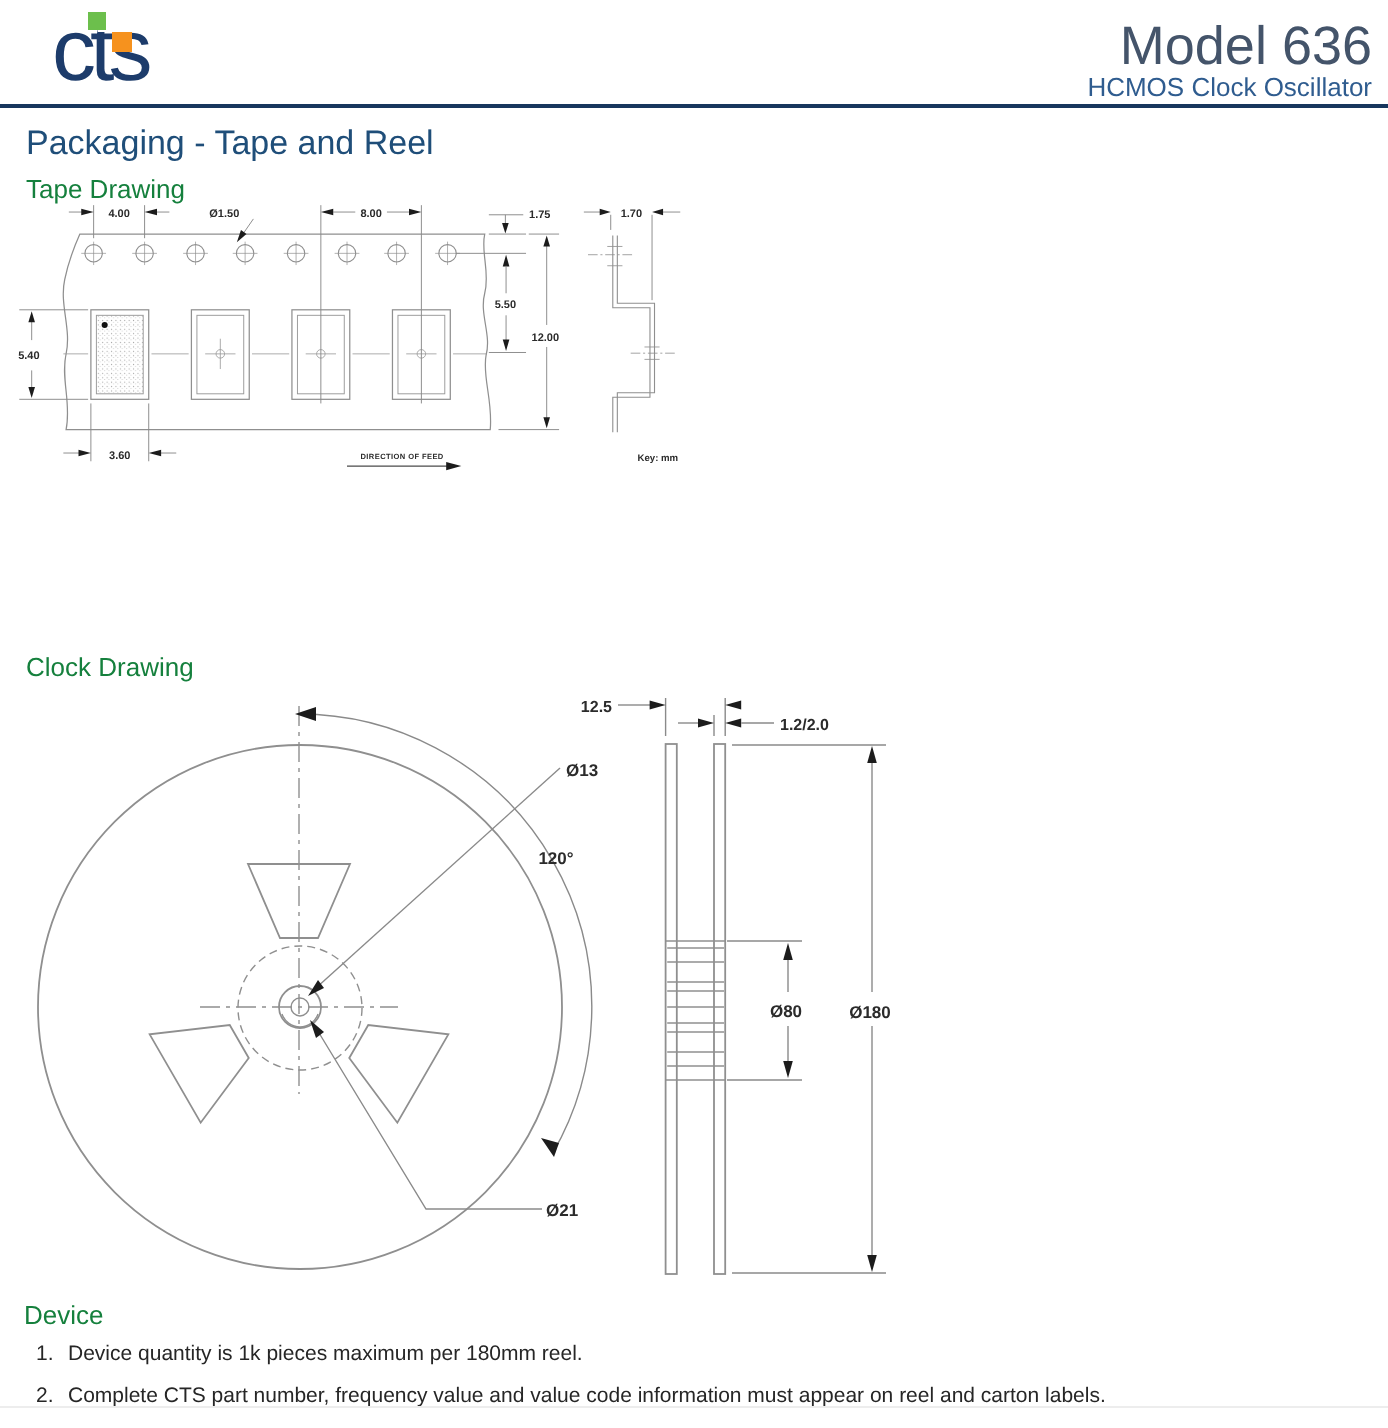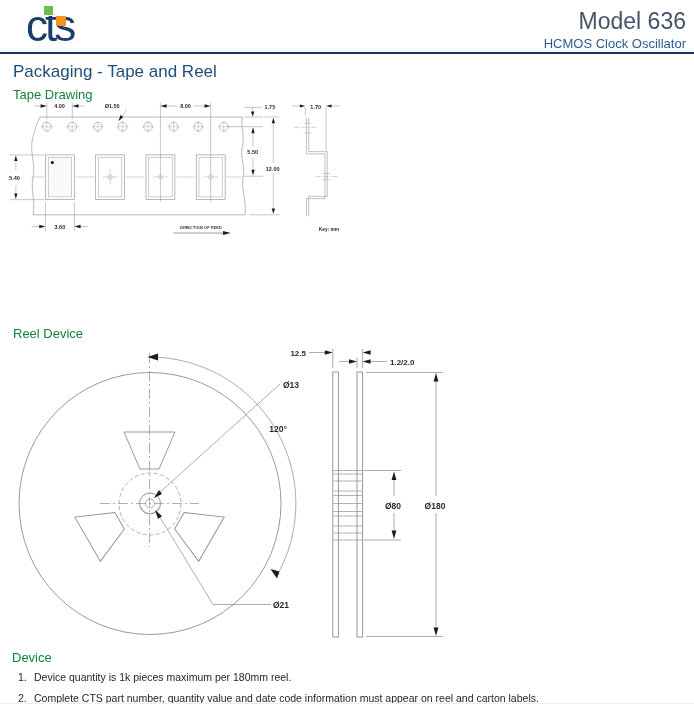--- a/index.html
+++ b/index.html
@@ -3,21 +3,21 @@
 <meta charset="utf-8">
 <style>
   html,body{margin:0;padding:0;background:#fff;}
   body{width:694px;height:714px;position:relative;font-family:"Liberation Sans",sans-serif;overflow:hidden;}
   .abs{position:absolute;}
   
   .logo-text{left:26px;top:0px;font-size:44px;font-weight:400;letter-spacing:-3px;color:#1d3c6b;line-height:52px;}
   .logo-mask{left:49px;top:4px;width:19px;height:12px;background:#fff;}
   .logo-green{left:44px;top:6px;width:9px;height:9px;background:#6cbf4c;}
   .logo-orange{left:56px;top:16px;width:10px;height:10px;background:#f6921e;}
-  .model{right:8px;top:8px;font-size:23px;color:#44546a;}
+  .model{right:8px;top:8px;font-size:27px;color:#44546a;}
   .subtitle{right:8px;top:36px;font-size:13px;color:#2f5c8f;}
   .rule{left:0;top:52px;width:694px;height:2px;background:#17365d;}
   .section-title{left:13px;top:62px;font-size:17px;font-weight:400;color:#1f4e79;}
   .sub-label{font-size:13px;color:#15803d;}
   .tape-label{left:13px;top:87px;}
   .reel-label{left:13px;top:326px;}
   .notes-label{left:12px;top:650px;}
   .note-row{left:18px;font-size:10.5px;color:#262626;display:flex;}
   .note-num{width:16px;}
   .note-text{white-space:nowrap;text-align:center;}
@@ -34,21 +34,21 @@
 <div class="abs logo-text">cts</div>
 <div class="abs logo-mask"></div>
 <div class="abs logo-green"></div>
 <div class="abs logo-orange"></div>
 <div class="abs model">Model 636</div>
 <div class="abs subtitle">HCMOS Clock Oscillator</div>
 <div class="abs rule"></div>
 
 <div class="abs section-title">Packaging  -  Tape and Reel</div>
 <div class="abs sub-label tape-label">Tape Drawing</div>
-<div class="abs sub-label reel-label">Reel Device</div>
+<div class="abs sub-label reel-label">Clock Drawing</div>
 
 <svg style="top:95px" width="694" height="210" viewBox="0 95 694 305" preserveAspectRatio="xMinYMin meet">
   <defs>
     <pattern id="stip" width="3.2" height="3.2" patternUnits="userSpaceOnUse">
       <circle cx="1" cy="1" r="0.45" fill="#a8a8a8"></circle>
       <circle cx="2.4" cy="2.2" r="0.35" fill="#bdbdbd"></circle>
     </pattern>
   </defs>
 
   <path d="M58,127 H352 C349,140 356,155 352,170 C348,185 357,200 353,215 C350,230 358,248 356,269 L48,269 C52,250 44,232 48,214 C52,196 43,178 47,160 C50,145 54,136 58,127 Z" fill="#ffffff" stroke="#8f8f8f" stroke-width="0.9"></path>
@@ -322,15 +322,15 @@
   <text x="435" y="509" text-anchor="middle" class="rd">Ø180</text>
 </svg>
 
 <div class="abs sub-label notes-label">Device</div>
 <div class="abs note-row" style="top:671px">
   <span class="note-num">1.</span>
   <span class="note-text">Device quantity is 1k pieces maximum per 180mm reel.</span>
 </div>
 <div class="abs note-row" style="top:692px">
   <span class="note-num">2.</span>
-  <span class="note-text">Complete CTS part number, quantity value and date code information must appear on reel and carton labels.</span>
+  <span class="note-text">Complete CTS part number, frequency value and value code information must appear on reel and carton labels.</span>
 </div>
 <div class="abs footer-line"></div>
 
 </body></html>

